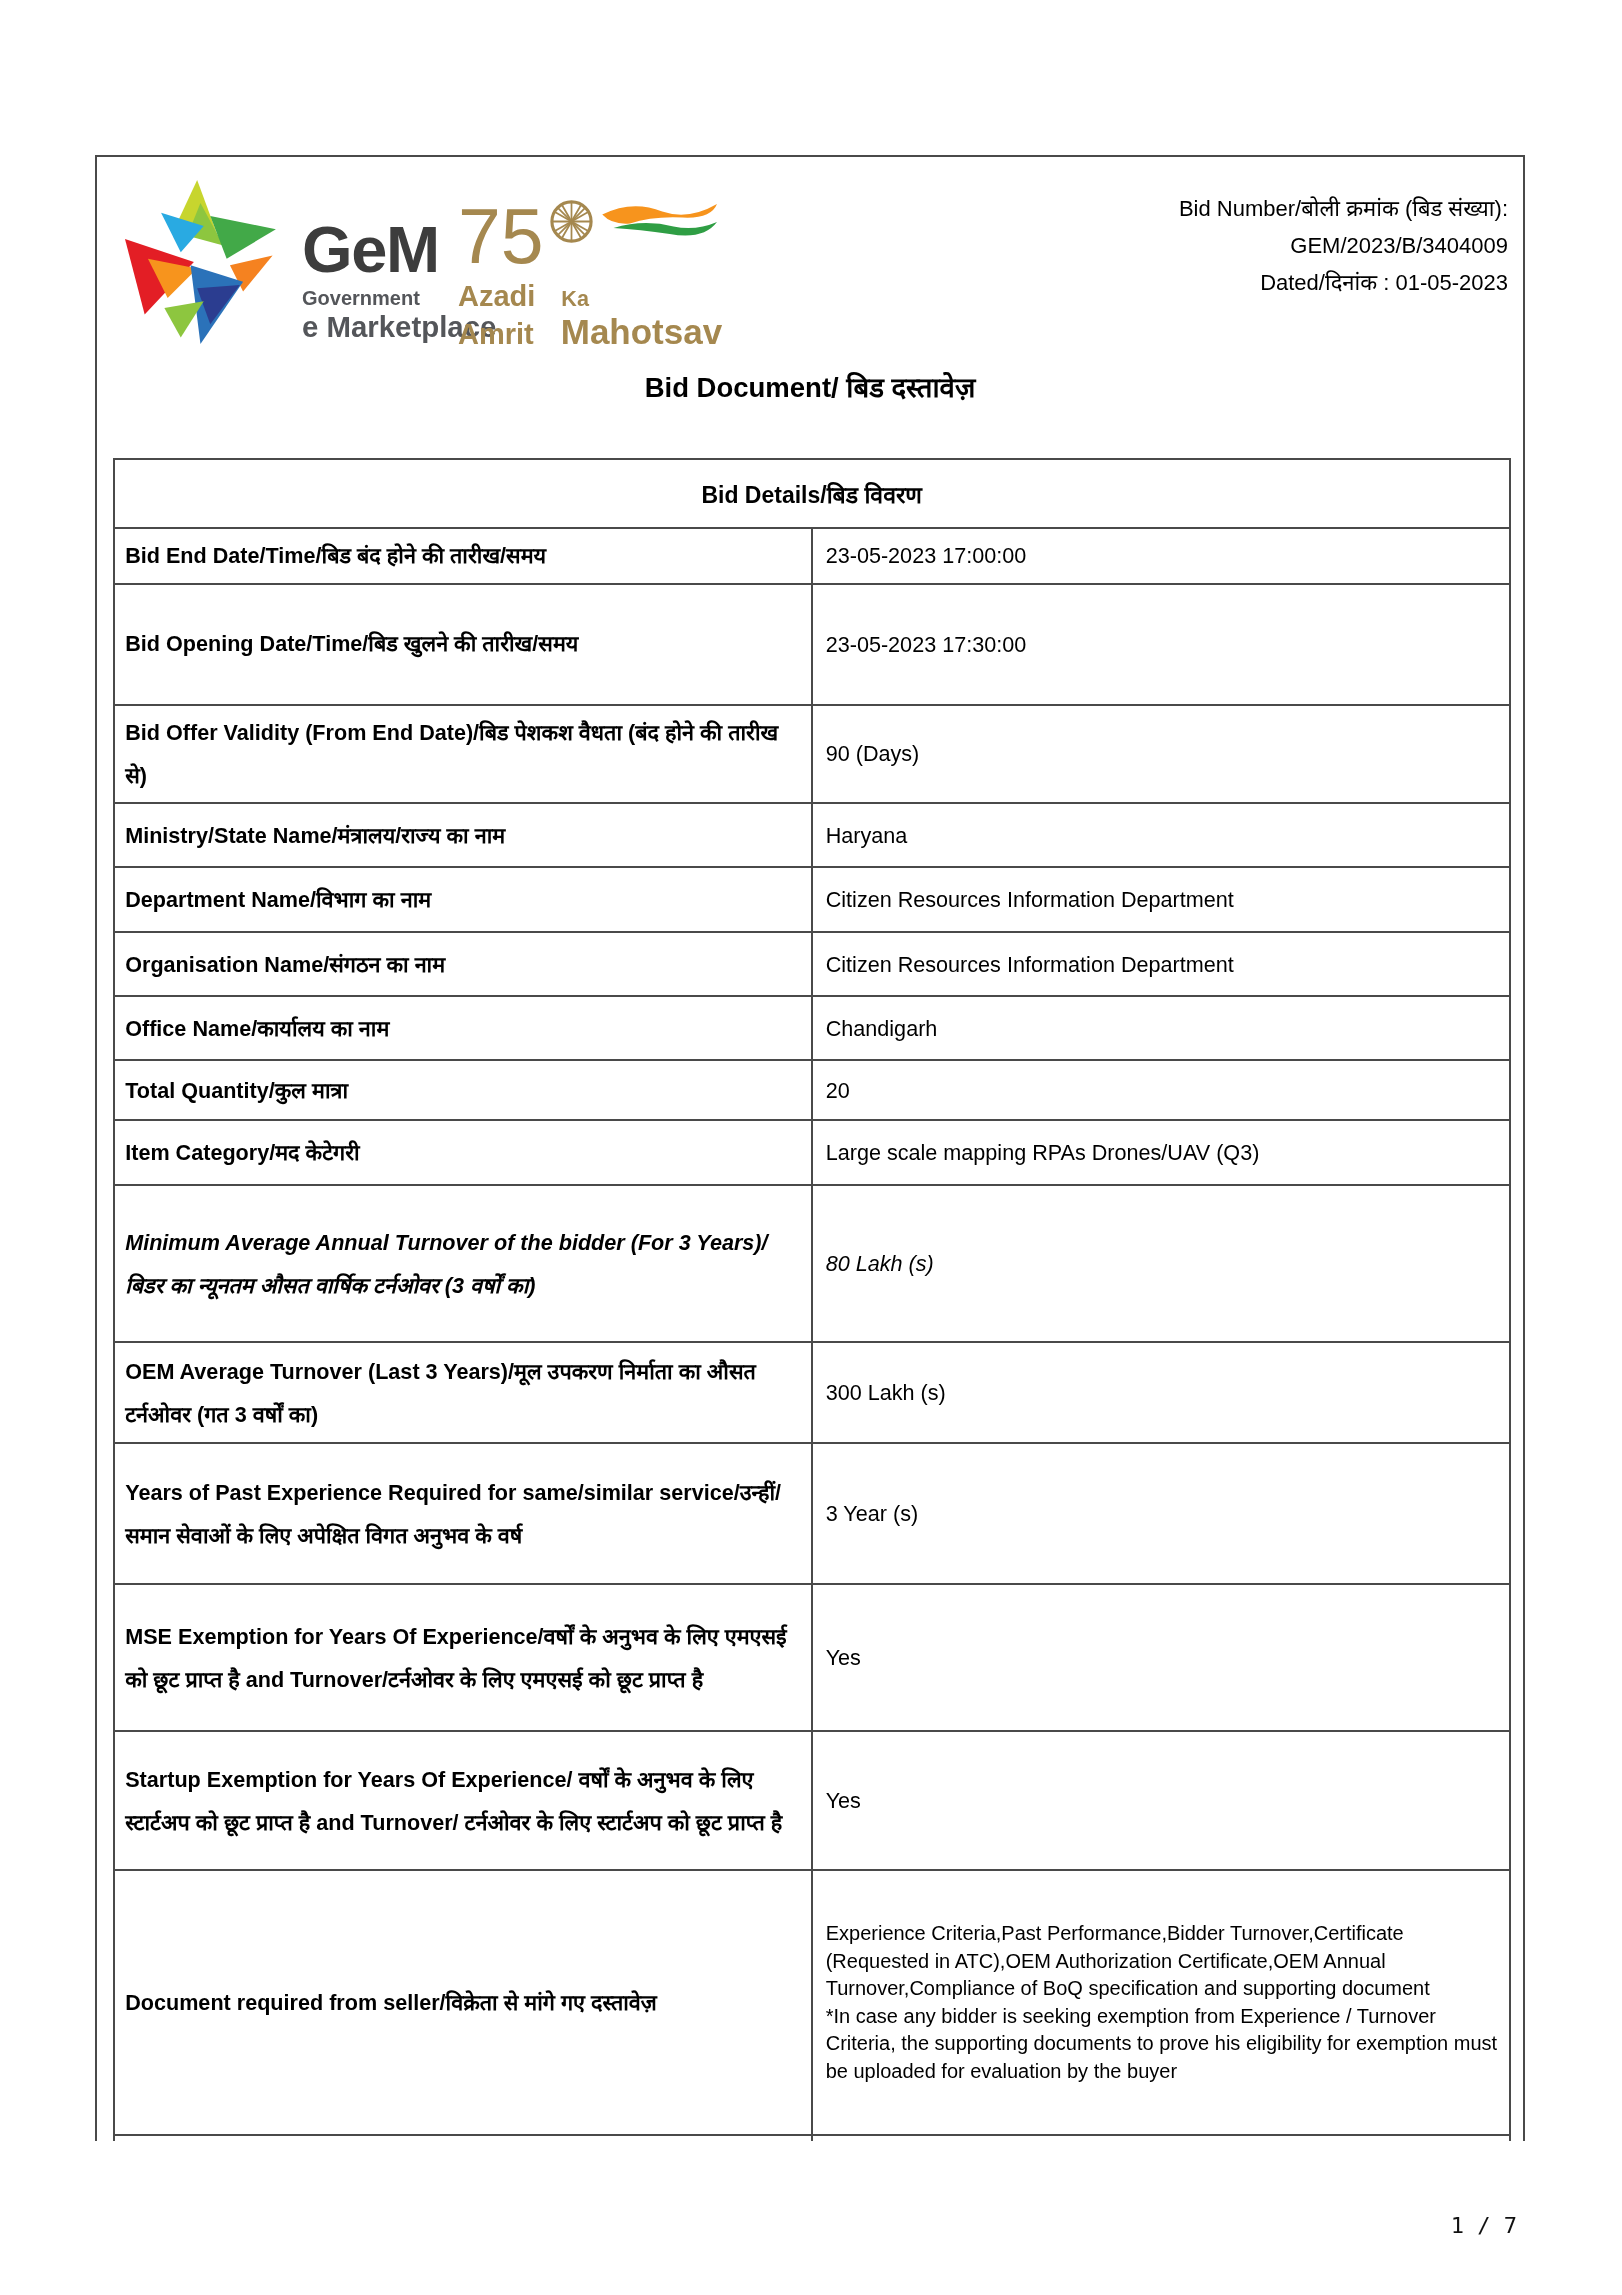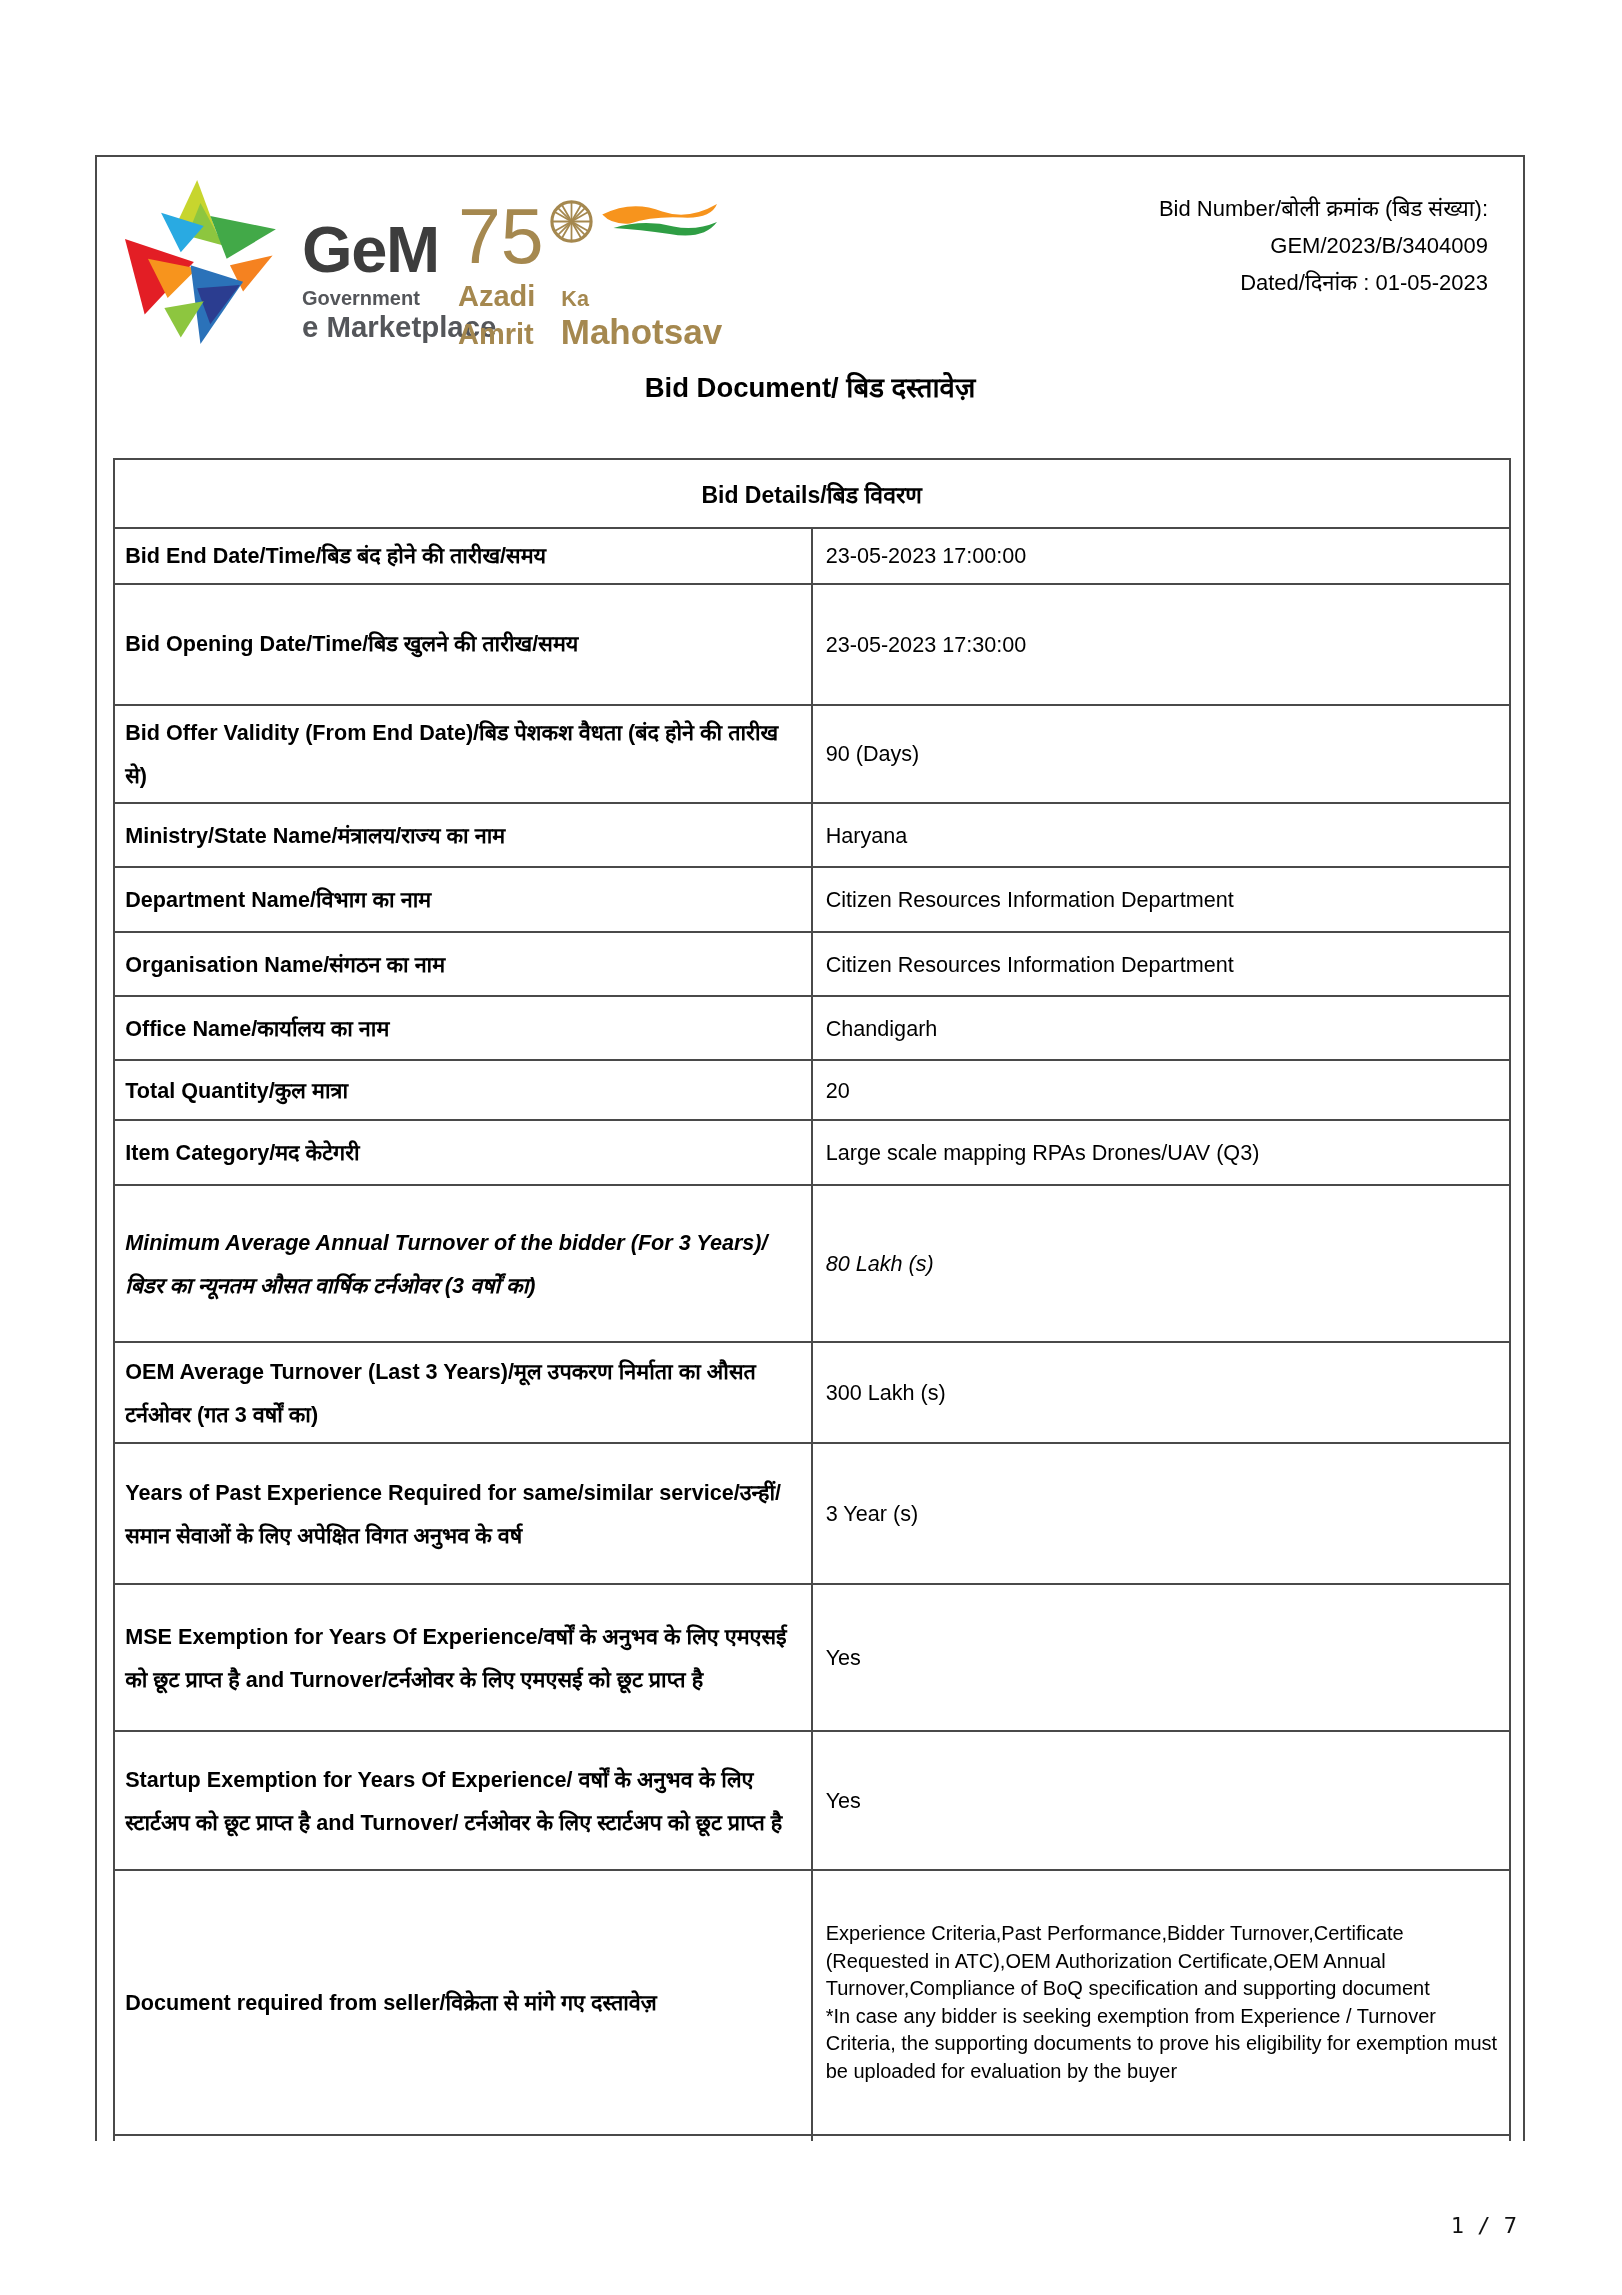--- a/index.html
+++ b/index.html
@@ -21,21 +21,21 @@
   .gem-sub1{font-size:20px;font-weight:600;color:#54565a;margin-top:6.5px;}
   .gem-sub2{font-size:29.4px;font-weight:700;color:#54565a;margin-top:3.9px;}
   .azadi-logo{position:absolute;left:361px;top:41px;color:#a5884f;line-height:1;}
   .azadi-top{display:flex;gap:3.9px;}
   .azadi-75{font-size:77px;font-weight:400;color:#a5884f;}
   .azadi-line2{font-size:29px;font-weight:600;margin-top:6.5px;display:flex;align-items:baseline;gap:26px;}
   .azadi-ka{font-size:21.6px;font-weight:600;}
   .azadi-line3{font-size:29px;font-weight:600;margin-top:3.9px;display:flex;align-items:baseline;gap:27px;}
   .azadi-mahotsav{font-size:35px;font-weight:600;}
   .bid-number{
-    position:absolute;right:35px;top:34px;text-align:right;
+    position:absolute;right:15px;top:34px;text-align:right;
     font-size:22px;line-height:1.68;color:#000;
   }
   
   .doc-title{
     position:absolute;left:0;top:211px;width:100%;margin:0;text-align:center;
     font-size:27.5px;font-weight:700;color:#000;
   }
   
   .bid-table{
     position:absolute;left:15.7px;top:301px;width:1398px;

